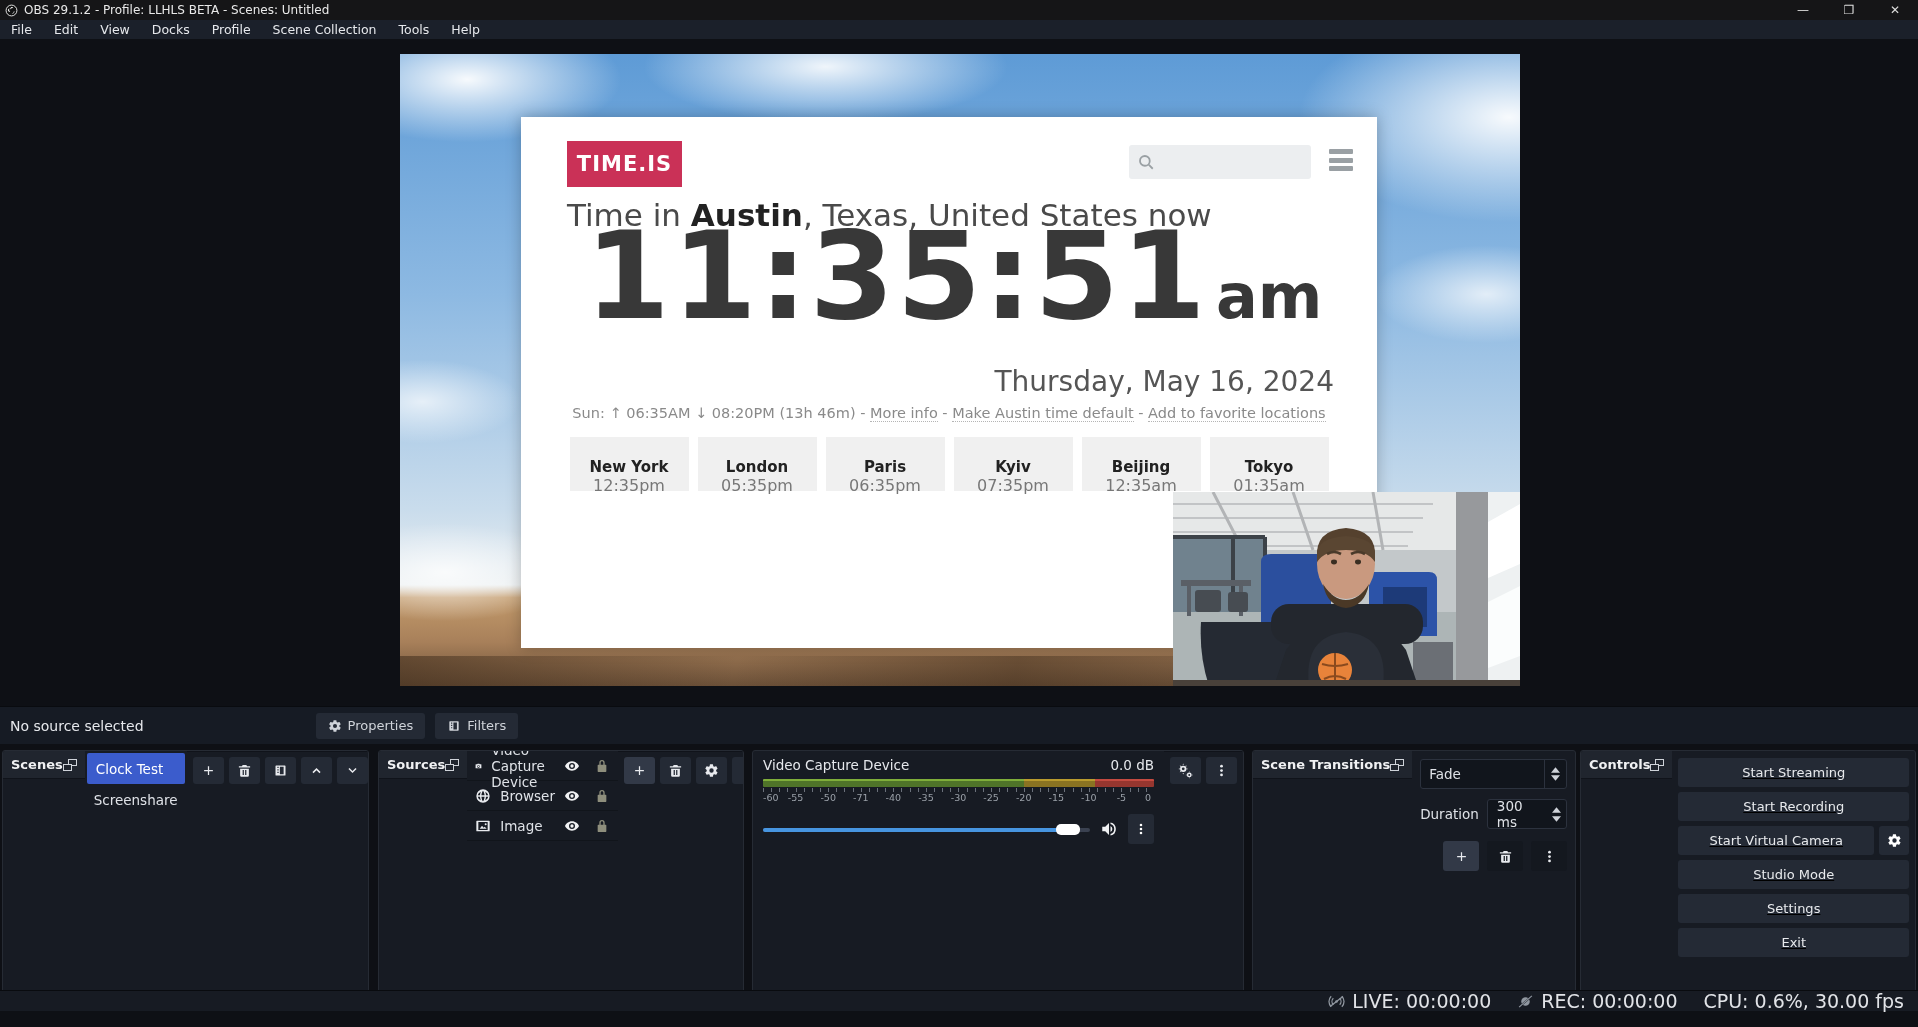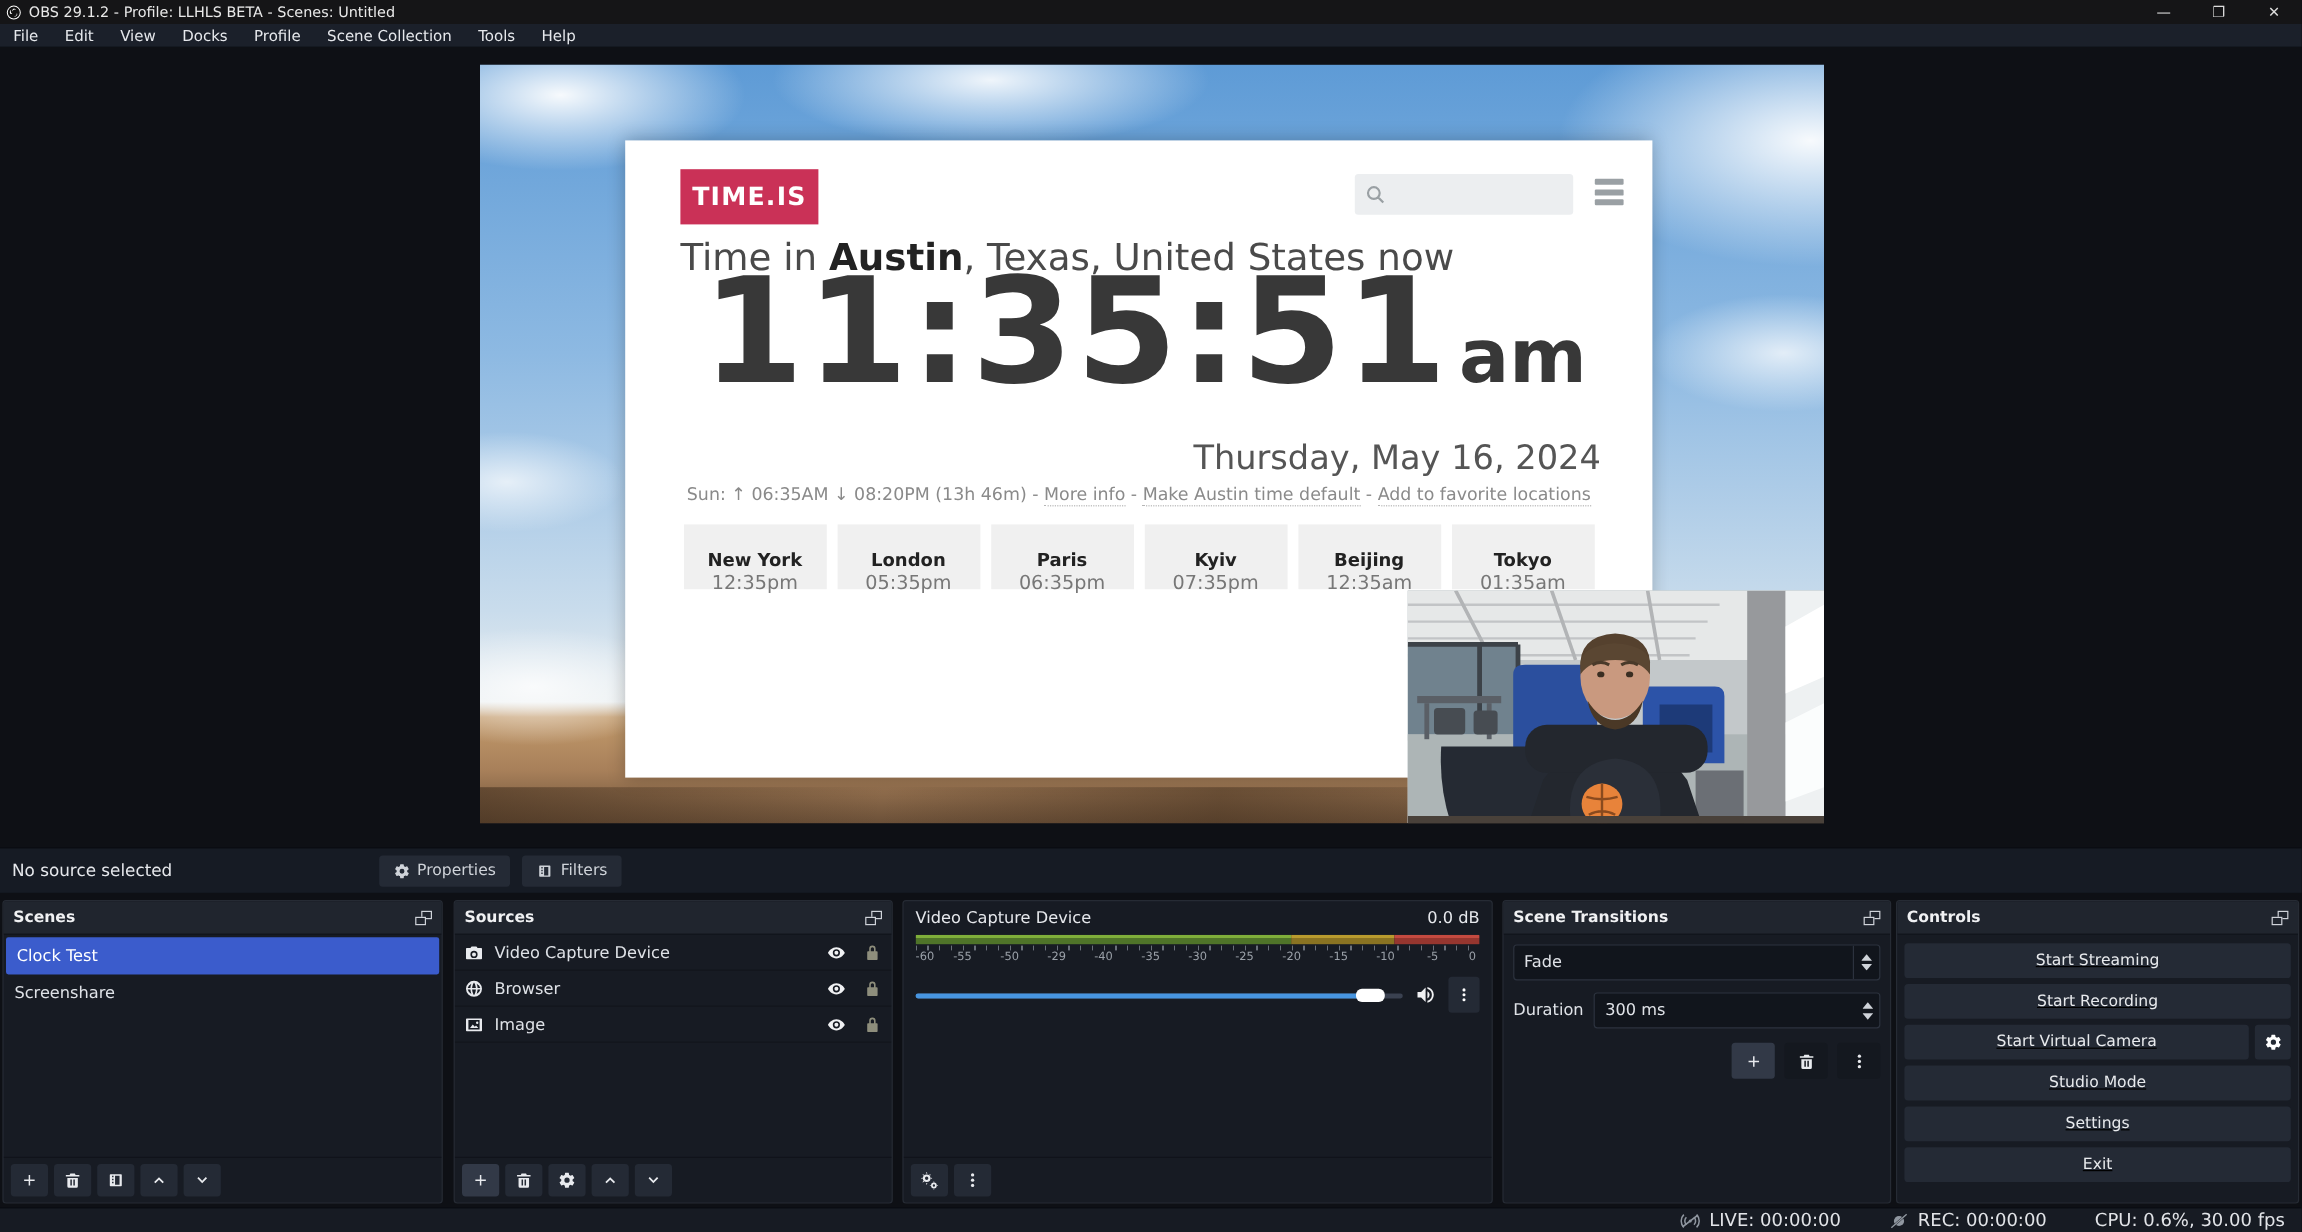--- a/index.html
+++ b/index.html
@@ -69,21 +69,21 @@
   .srcbar { position:absolute; left:0; top:706px; width:100%; height:38px; background:#161b24;
             display:flex; align-items:center; color:#e6e8ec; font-size:14px; border-top:1px solid #090b0f; }
   .srcbar-status { margin-left:10px; }
   .sb-btn { height:26px; background:#242a35; border-radius:3px; color:#cfd3d9; font-size:13px;
             display:flex; align-items:center; gap:6px; padding:0 12px; margin-left:10px; }
   .sb-btn:first-of-type { margin-left:172px; }
 
   
   .docks { position:absolute; left:0; top:744px; width:1918px; height:264px; }
   .panel { position:absolute; top:6px; bottom:5px; background:#171b23; border:1px solid #262b34;
-           border-radius:3px; display:flex; flex-direction:column; overflow:hidden; }
+           border-radius:3px; display:flex; flex-direction:row; overflow:hidden; }
   .panel-header { height:28px; background:#20252e; display:flex; align-items:center;
                   padding:0 8px; color:#f0f1f3; font-size:13px; font-weight:bold;
                   border-bottom:1px solid #10131a; flex:none; }
   .popout { margin-left:auto; position:relative; width:14px; height:12px; }
   .popout .b1 { position:absolute; right:0; top:0; width:9px; height:7px; border:1.5px solid #cfd3d9; }
   .popout .b2 { position:absolute; left:0; bottom:0; width:9px; height:7px; border:1.5px solid #cfd3d9; background:#20252e; }
   .panel-body { flex:1; position:relative; }
   .panel-toolbar { flex:none; height:38px; border-top:1px solid #10131a; display:flex; align-items:center;
                    gap:5px; padding:0 6px; }
   .tool-btn { width:31px; height:27px; background:#242a35; border-radius:3px; color:#e8eaee;
@@ -140,23 +140,23 @@
   
   .ctrl-body { padding:7px 6px; display:flex; flex-direction:column; gap:5px; }
   .ctrl-row { display:flex; gap:5px;text-decoration:underline; }
   .ctrl-btn { flex:1; height:29px; background:#242a35; border-radius:3px; color:#e8eaed; font-size:13px;
               display:flex; align-items:center; justify-content:center; }
   .ctrl-gear { flex:none; width:30px; height:29px; background:#242a35; border-radius:3px;
                display:flex; align-items:center; justify-content:center; color:#fff; }
   .ctrl-gear svg { width:15px; height:15px; }
 
   
-  .statusbar { position:absolute; left:0; bottom:0; width:100%; height:21px; background:#171b23;
-               display:flex; align-items:center; justify-content:flex-end; gap:40px; padding-right:14px;
-               color:#e2e4e8; font-size:15px; border-top:1px solid #090b0f; }
+  .statusbar { position:absolute; left:0; bottom:16px; width:100%; height:21px; background:#171b23;
+               display:flex; align-items:center; justify-content:flex-end; gap:26px; padding-right:14px;
+               color:#e2e4e8; font-size:19px; border-top:1px solid #090b0f; }
   .status-item { display:flex; align-items:center; gap:7px; }
   .status-item svg { width:17px; height:13px; color:#9097a0; }
 
   .hidden-defs { position:absolute; width:0; height:0; overflow:hidden; }
 </style>
 </head>
 <body>
 
 <svg class="hidden-defs" xmlns="http://www.w3.org/2000/svg">
   <symbol id="i-gear" viewBox="0 0 24 24">
@@ -514,21 +514,21 @@
         <div class="meter">
             <span class="g"></span>
             <span class="y"></span>
             <span class="r"></span>
           </div>
         <div class="tickmarks"></div>
         <div class="ticklabels">
           <span style="left:0%; transform:none;">-60</span>
           <span style="left:8.33%">-55</span>
           <span style="left:16.67%">-50</span>
-          <span style="left:25%">-29</span>
+          <span style="left:25%">-71</span>
           <span style="left:33.33%">-40</span>
           <span style="left:41.67%">-35</span>
           <span style="left:50%">-30</span>
           <span style="left:58.33%">-25</span>
           <span style="left:66.67%">-20</span>
           <span style="left:75%">-15</span>
           <span style="left:83.33%">-10</span>
           <span style="left:91.67%">-5</span>
           <span style="right:0;">0</span>
         </div>

